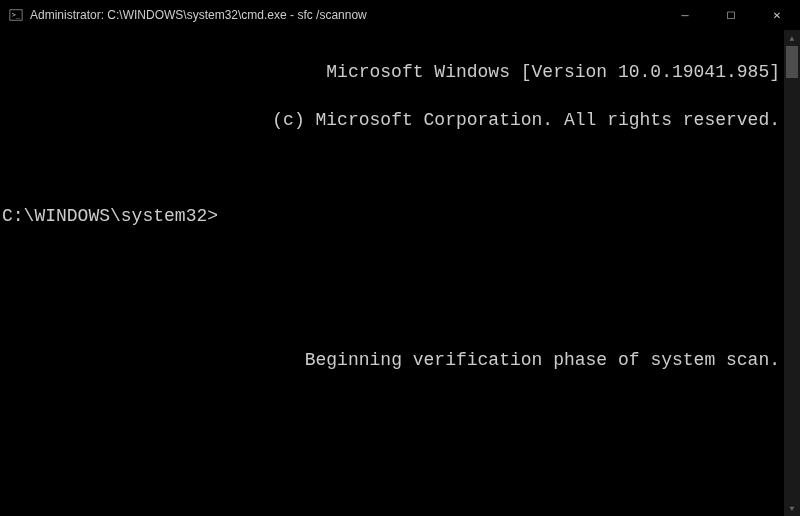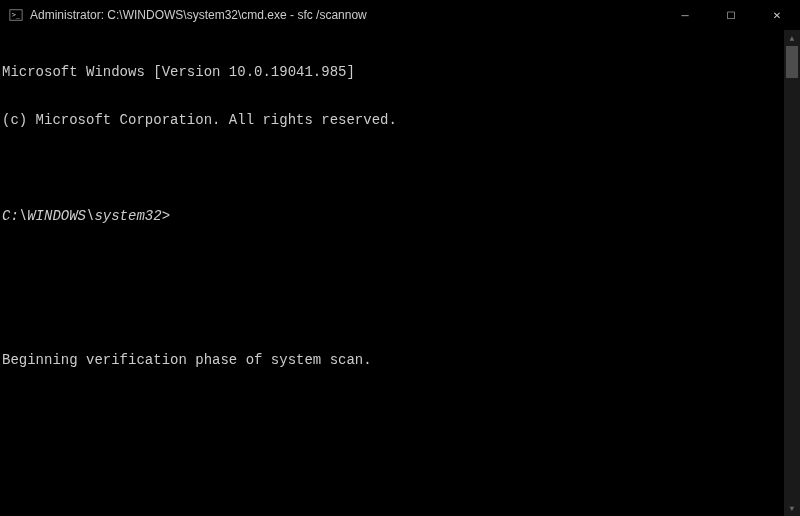--- a/index.html
+++ b/index.html
@@ -64,40 +64,40 @@
     }
     .terminal-area {
       flex: 1;
       display: flex;
       position: relative;
     }
     .terminal {
       flex: 1;
       background: #000;
       color: #ccc;
-      font-size: 14px;
+      font-size: 18px;
       line-height: 16px;
-      padding: 2px 15px 0 2px;
+      padding: 2px 4px 0 2px;
       font-family: Consolas, 'Courier New', monospace;
       white-space: pre;
+      text-align: right;
     }
     .line {
       min-height: 16px;
     }
     .highlight-box {
       border: 2px solid #cc1f1f;
       padding: 0 1px;
       display: inline-block;
       line-height: 14px;
       margin-left: -1px;
     }
     .prompt-line {
       display: flex;
       align-items: center;
-      font-style: italic;
     }
     .scrollbar {
       width: 16px;
       background: #1a1a1a;
       position: relative;
     }
     .scrollbar-track {
       position: absolute;
       top: 16px;
       bottom: 16px;

